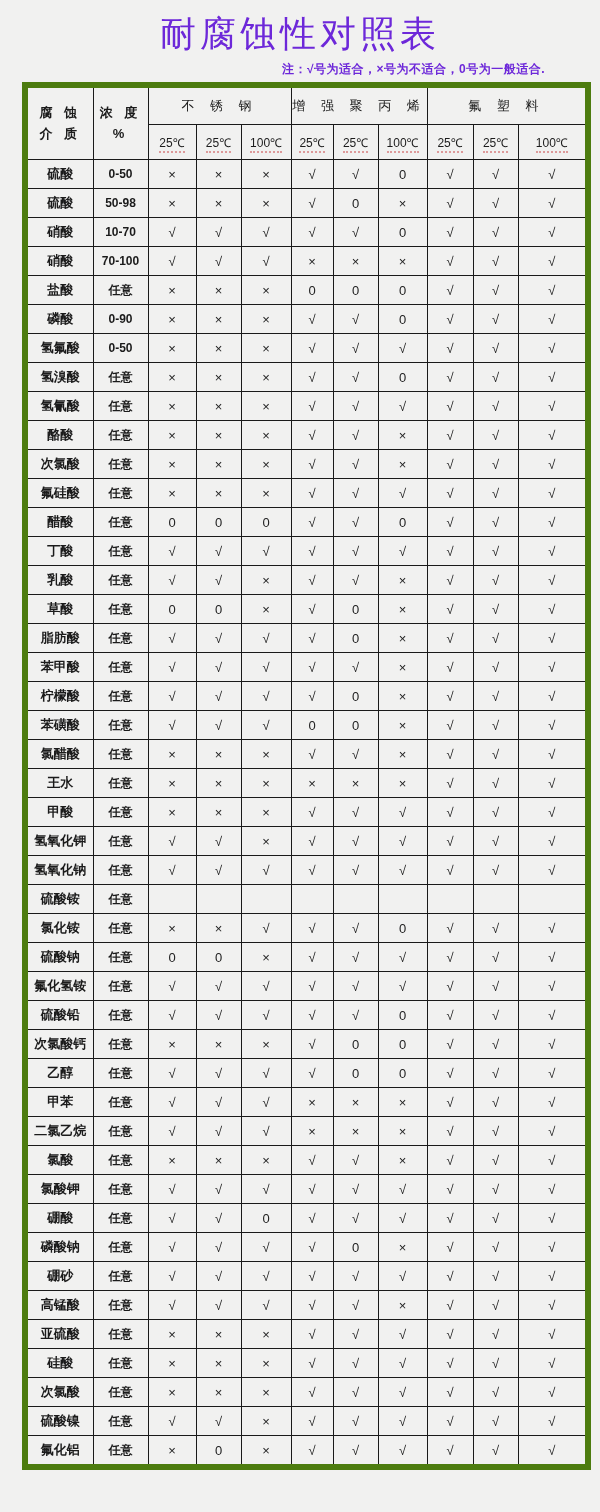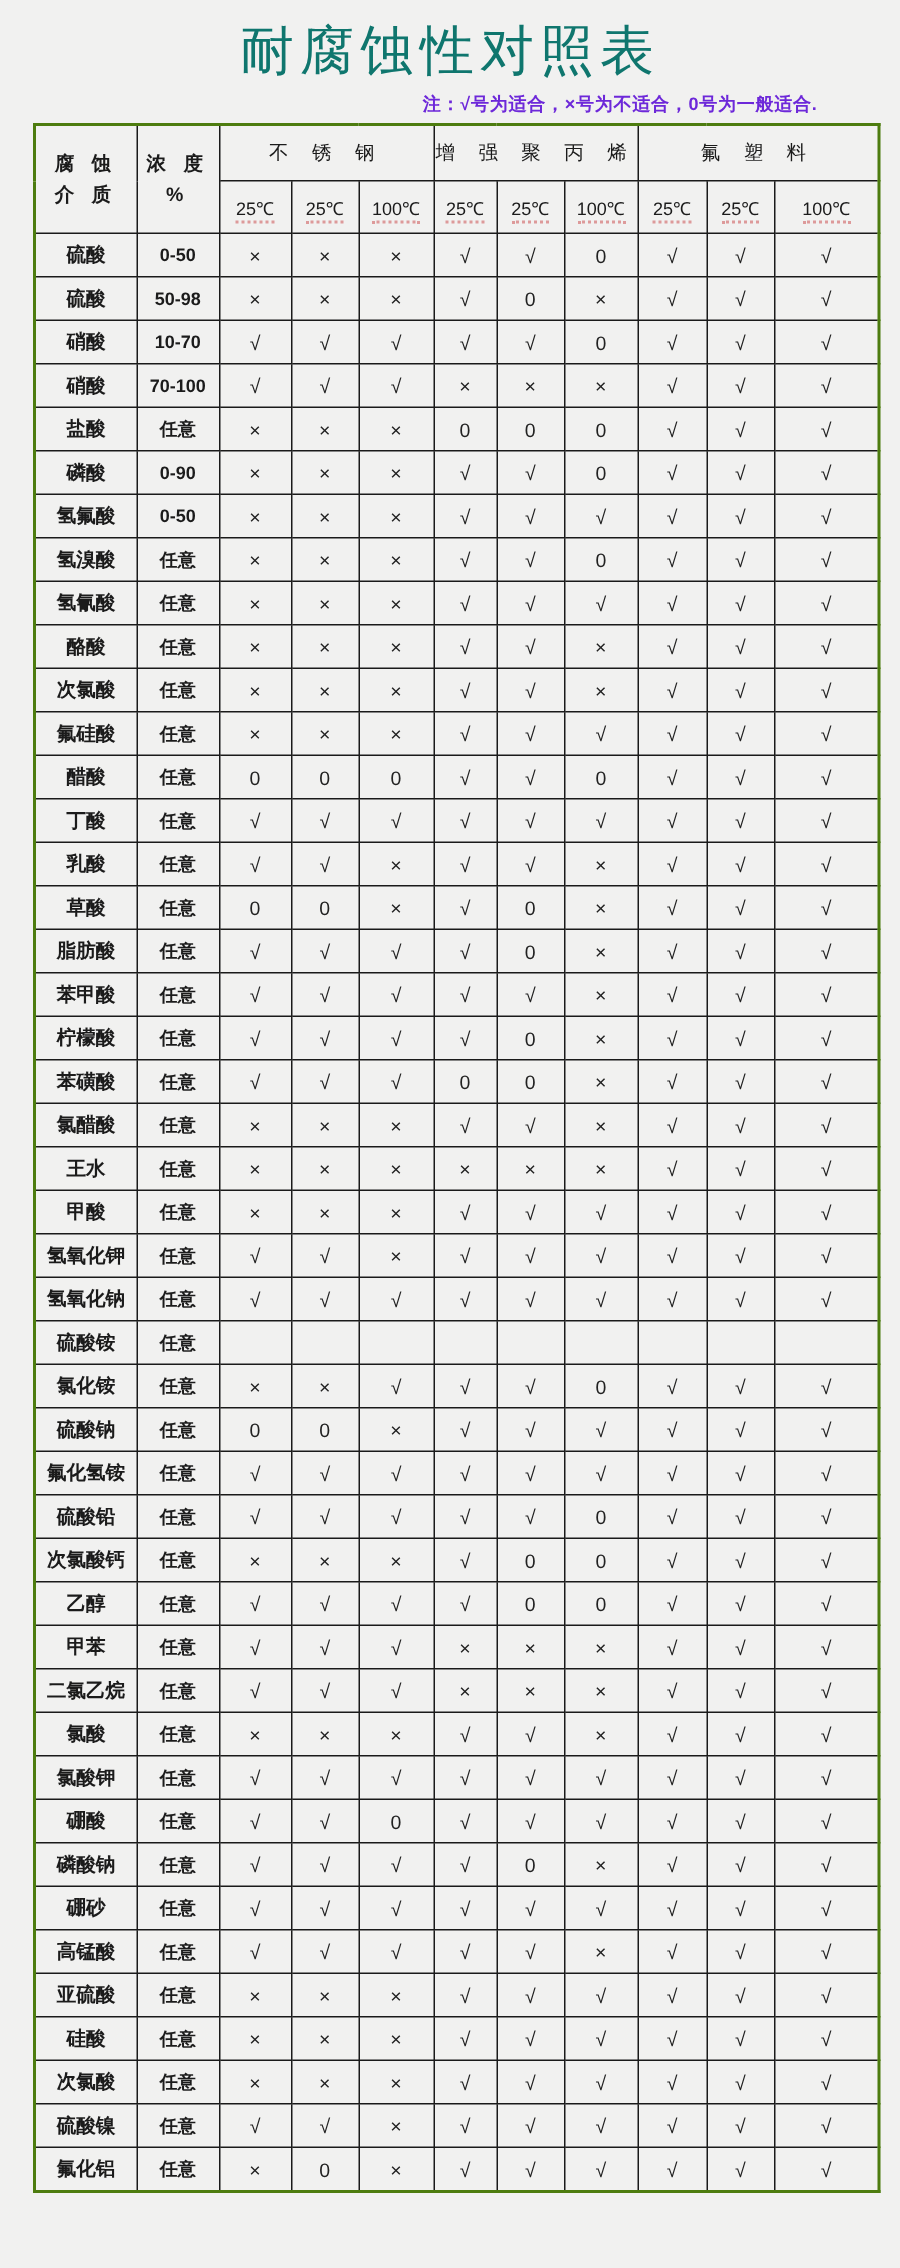--- a/index.html
+++ b/index.html
@@ -14,21 +14,21 @@
     color: #1b1b1b;
     overflow: hidden;
   }
   .page-title {
     margin: 10px 0 2px 0;
     text-align: center;
     font-family: Liberation Mono, monospace;
     font-weight: 400;
     font-size: 36px;
     letter-spacing: 4px;
-    color: #0f766e;
+    color: #6d28d9;
   }
   .note-line {
     width: 563px;
     margin: 2px 0 4px 22px;
     text-align: right;
     font-size: 12px;
     font-weight: 700;
     color: #6d28d9;
     padding-right: 40px;
     box-sizing: border-box;
@@ -44,21 +44,21 @@
   table.corrosion th,
   table.corrosion td {
     border: 1px solid #1a1a1a;
     padding: 0;
     text-align: center;
     vertical-align: middle;
     overflow: hidden;
     white-space: nowrap;
   }
   table.corrosion {
-    border: 2px solid #4d7c0f;
+    border: 6px solid #4d7c0f;
   }
   th.group-head {
     height: 36px;
     font-size: 13px;
     font-weight: 400;
     letter-spacing: 6px;
     border-bottom: 1px solid #1a1a1a;
   }
   th.span-head {
     font-size: 13px;

